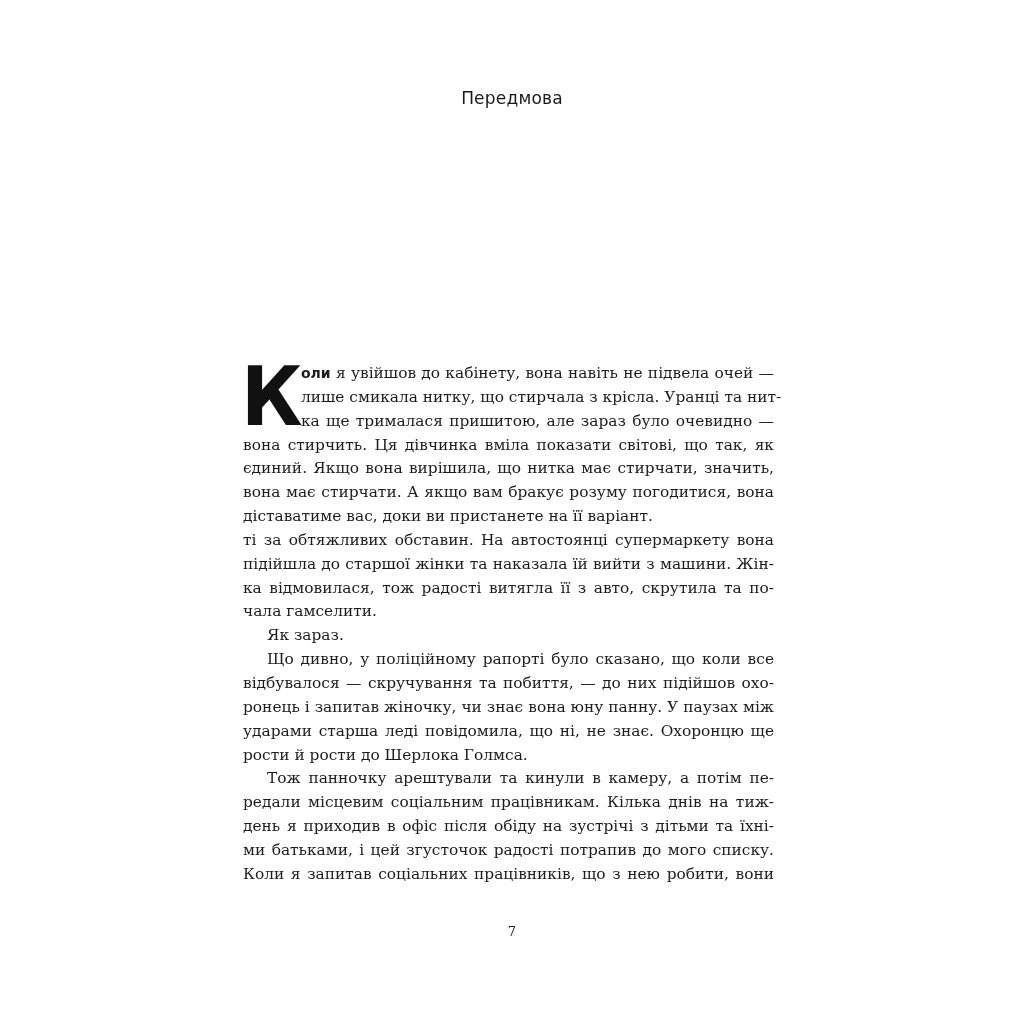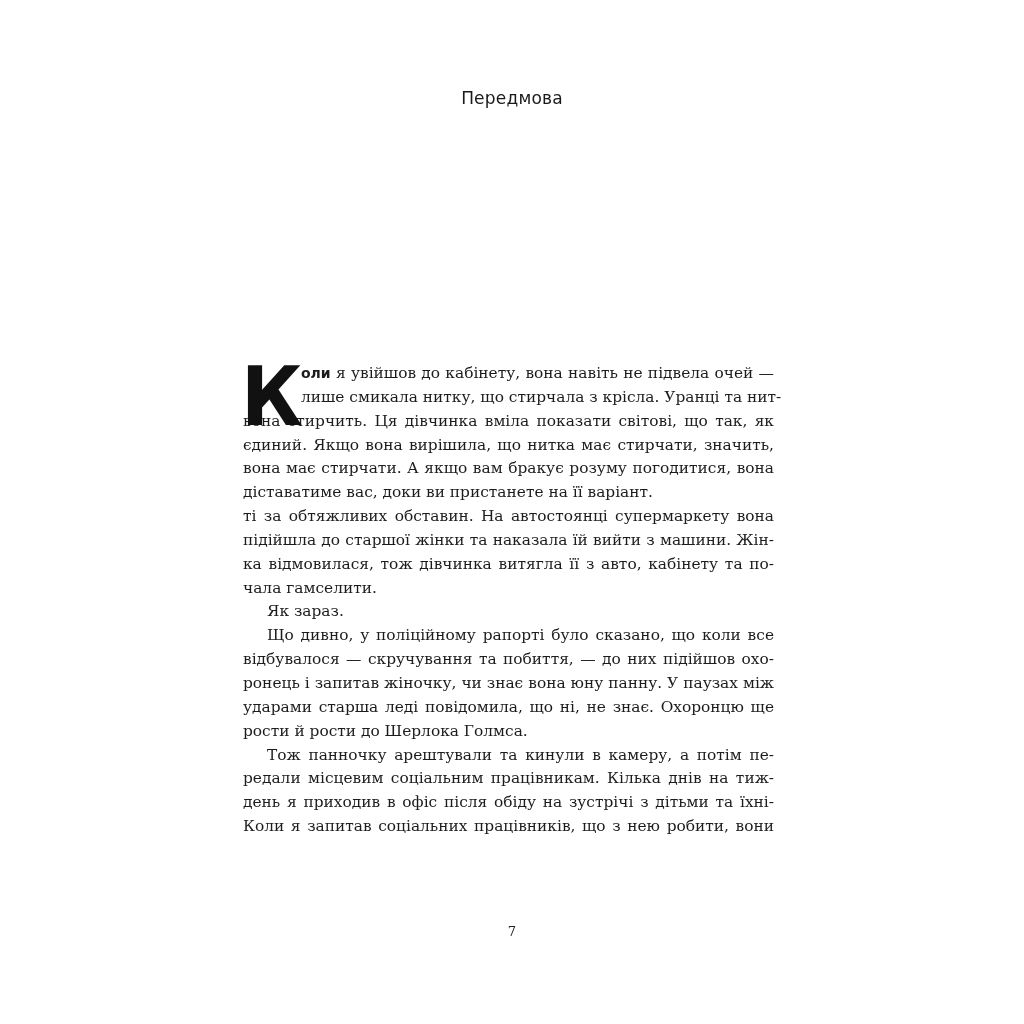--- a/index.html
+++ b/index.html
@@ -43,47 +43,49 @@
 <div class="page">
   <div class="section-label">Передмова</div>
 
 
   <div class="body">
 
     <div class="drop-wrap">
       <span class="dropcap">К</span>
       <span class="line after-drop"><span class="lead-bold">оли</span><span> я увійшов до кабінету, вона навіть не підвела очей —</span></span>
       <span class="line after-drop">лише смикала нитку, що стирчала з крісла. Уранці та нит-</span>
+      <span class="line after-drop">ка ще трималася пришитою, але зараз було очевидно —</span>
       <span class="line">вона стирчить. Ця дівчинка вміла показати світові, що так, як</span>
       <span class="line"><span class="italic">єдиний</span><span>. Якщо вона вирішила, що нитка має стирчати, значить,</span></span>
       <span class="line">вона має стирчати. А якщо вам бракує розуму погодитися, вона</span>
       <span class="line last">діставатиме вас, доки ви пристанете на її варіант.</span>
     </div>
 
     <div>
       <span class="line">ті за обтяжливих обставин. На автостоянці супермаркету вона</span>
       <span class="line">підійшла до старшої жінки та наказала їй вийти з машини. Жін-</span>
-      <span class="line">ка відмовилася, тож дівчинка витягла її з авто, кабінету та по-</span>
+      <span class="line">ка відмовилася, тож радості витягла її з авто, скрутила та по-</span>
       <span class="line last">чала гамселити.</span>
     </div>
 
     <div>
       <span class="line indent last">Як зараз.</span>
     </div>
 
     <div>
       <span class="line indent">Що дивно, у поліційному рапорті було сказано, що коли все</span>
       <span class="line">відбувалося — скручування та побиття, — до них підійшов охо-</span>
       <span class="line">ронець і запитав жіночку, чи знає вона юну панну. У паузах між</span>
       <span class="line">ударами старша леді повідомила, що ні, не знає. Охоронцю ще</span>
       <span class="line last">рости й рости до Шерлока Голмса.</span>
     </div>
 
     <div>
       <span class="line indent">Тож панночку арештували та кинули в камеру, а потім пе-</span>
       <span class="line">редали місцевим соціальним працівникам. Кілька днів на тиж-</span>
       <span class="line">день я приходив в офіс після обіду на зустрічі з дітьми та їхні-</span>
+      <span class="line">ми батьками, і цей згусточок радості потрапив до мого списку.</span>
       <span class="line">Коли я запитав соціальних працівників, що з нею робити, вони</span>
     </div>
   </div>
 
   <div class="page-number">7</div>
 </div>
 
 </body></html>

